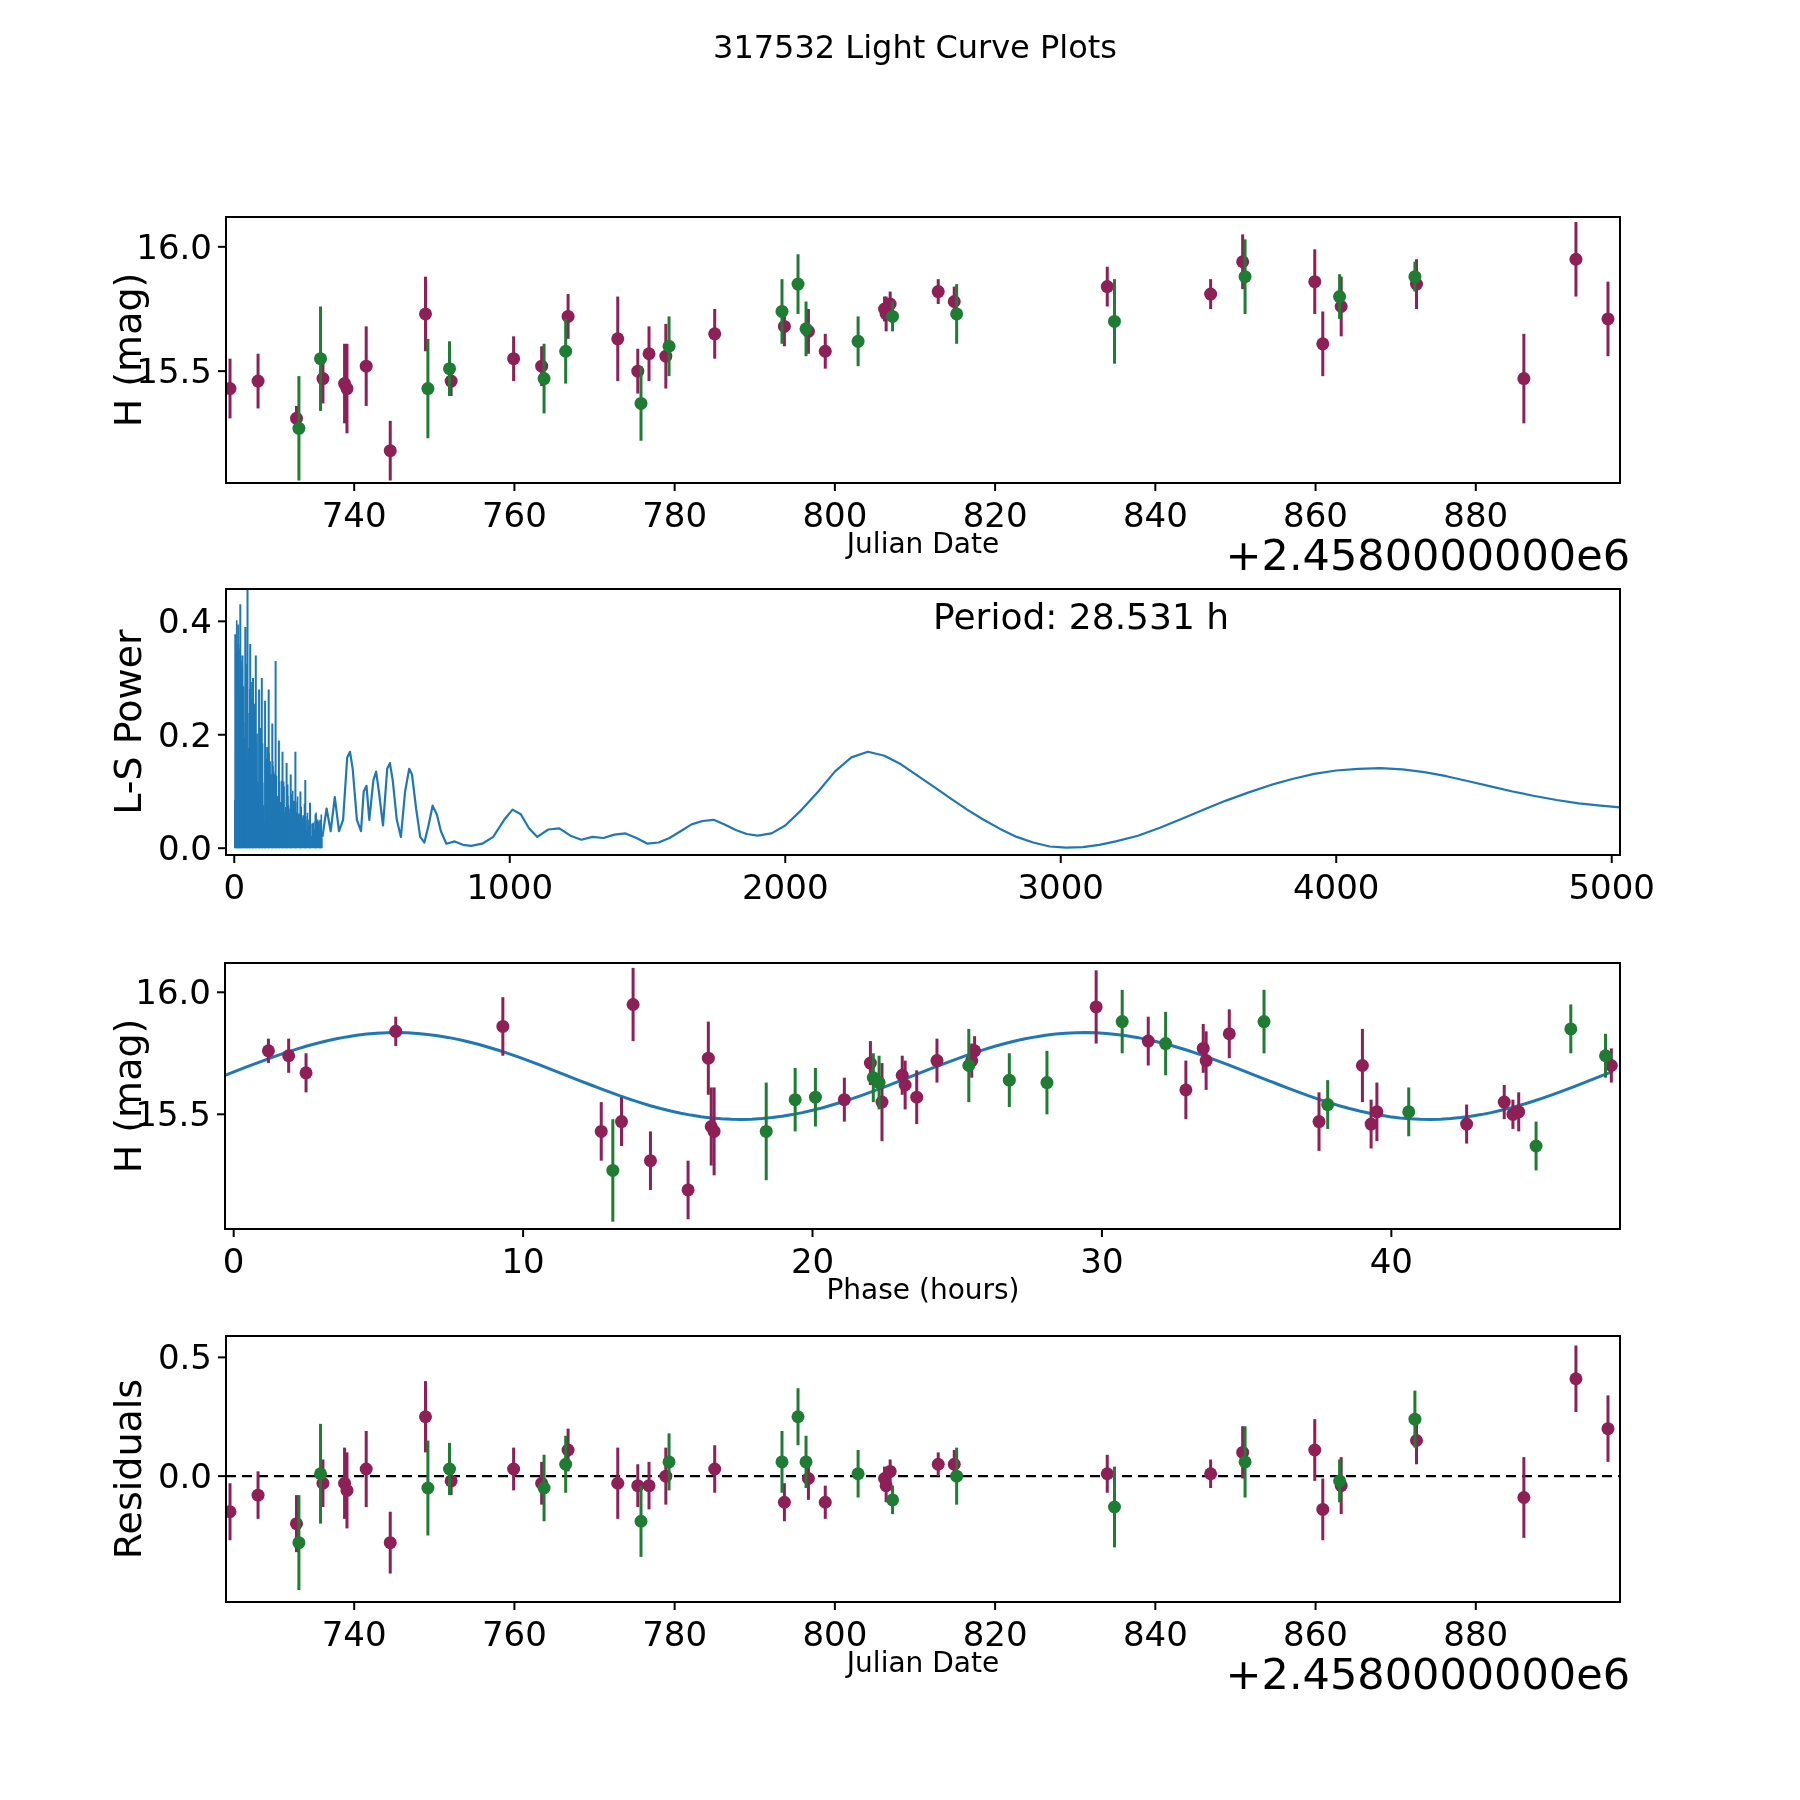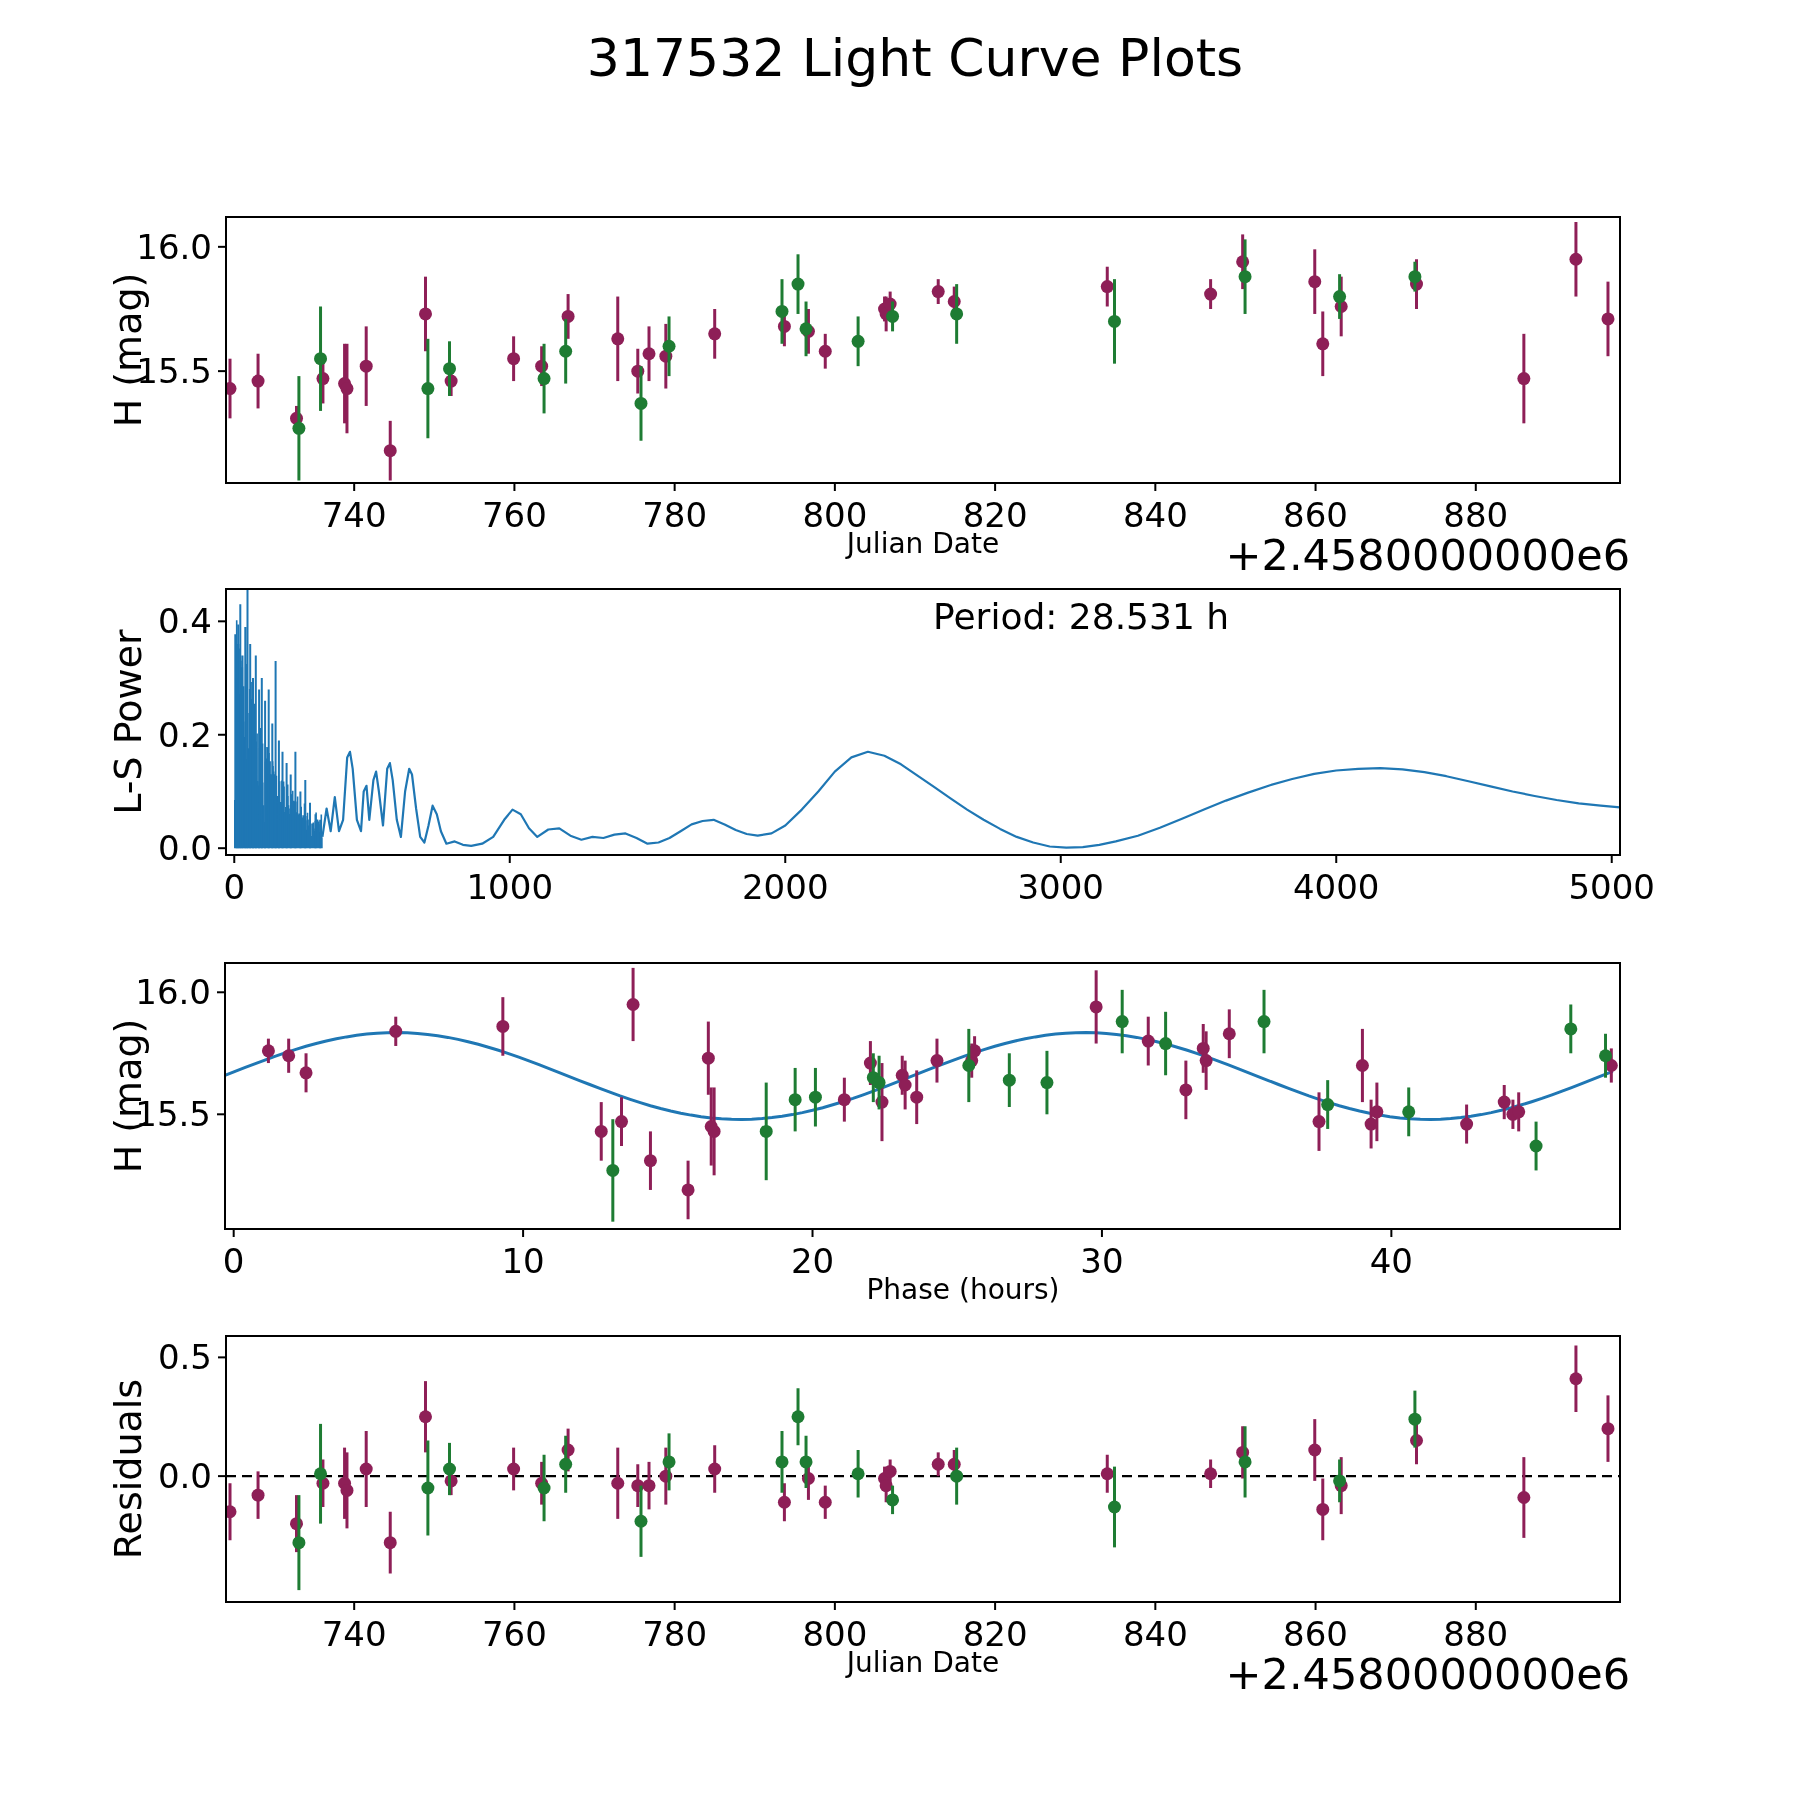--- a/index.html
+++ b/index.html
@@ -4,21 +4,21 @@
 <style>
   html,body{margin:0;padding:0;background:#ffffff;}
   #figure{
     position:relative;width:1800px;height:1800px;background:#ffffff;
     font-family:"DejaVu Sans","Liberation Sans",sans-serif;color:#000;
     overflow:hidden;
   }
   #chart-svg{position:absolute;left:0;top:0;}
   .fig-title{
     position:absolute;left:915px;top:28px;transform:translateX(-50%);
-    font-size:52px;white-space:nowrap;
+    font-size:32px;white-space:nowrap;
   }
   .xlabel{
     position:absolute;transform:translateX(-50%);
     font-size:28px;white-space:nowrap;text-align:right;
   }
   .offset-text{
     position:absolute;transform:translateX(-100%);
     font-size:43px;white-space:nowrap;
   }
   .ylabel{
@@ -484,18 +484,18 @@
   <div class="fig-title">317532 Light Curve Plots</div>
 
   <div class="ylabel" style="left:128px;top:350px;">H (mag)</div>
   <div class="xlabel" style="left:923px;top:527px;">Julian Date</div>
   <div class="offset-text" style="left:1630px;top:530px;">+2.4580000000e6</div>
 
   <div class="ylabel" style="left:128px;top:722px;">L-S Power</div>
   <div class="annotation" style="left:933px;top:596px;">Period: 28.531 h</div>
 
   <div class="ylabel" style="left:128px;top:1096px;">H (mag)</div>
-  <div class="xlabel" style="left:923px;top:1273px;margin-left:40px;">Phase (hours)</div>
+  <div class="xlabel" style="left:923px;top:1273px;">Phase (hours)</div>
 
   <div class="ylabel" style="left:128px;top:1469px;">Residuals</div>
   <div class="xlabel" style="left:923px;top:1646px;">Julian Date</div>
   <div class="offset-text" style="left:1630px;top:1649px;">+2.4580000000e6</div>
 </div>
 
 </body></html>

